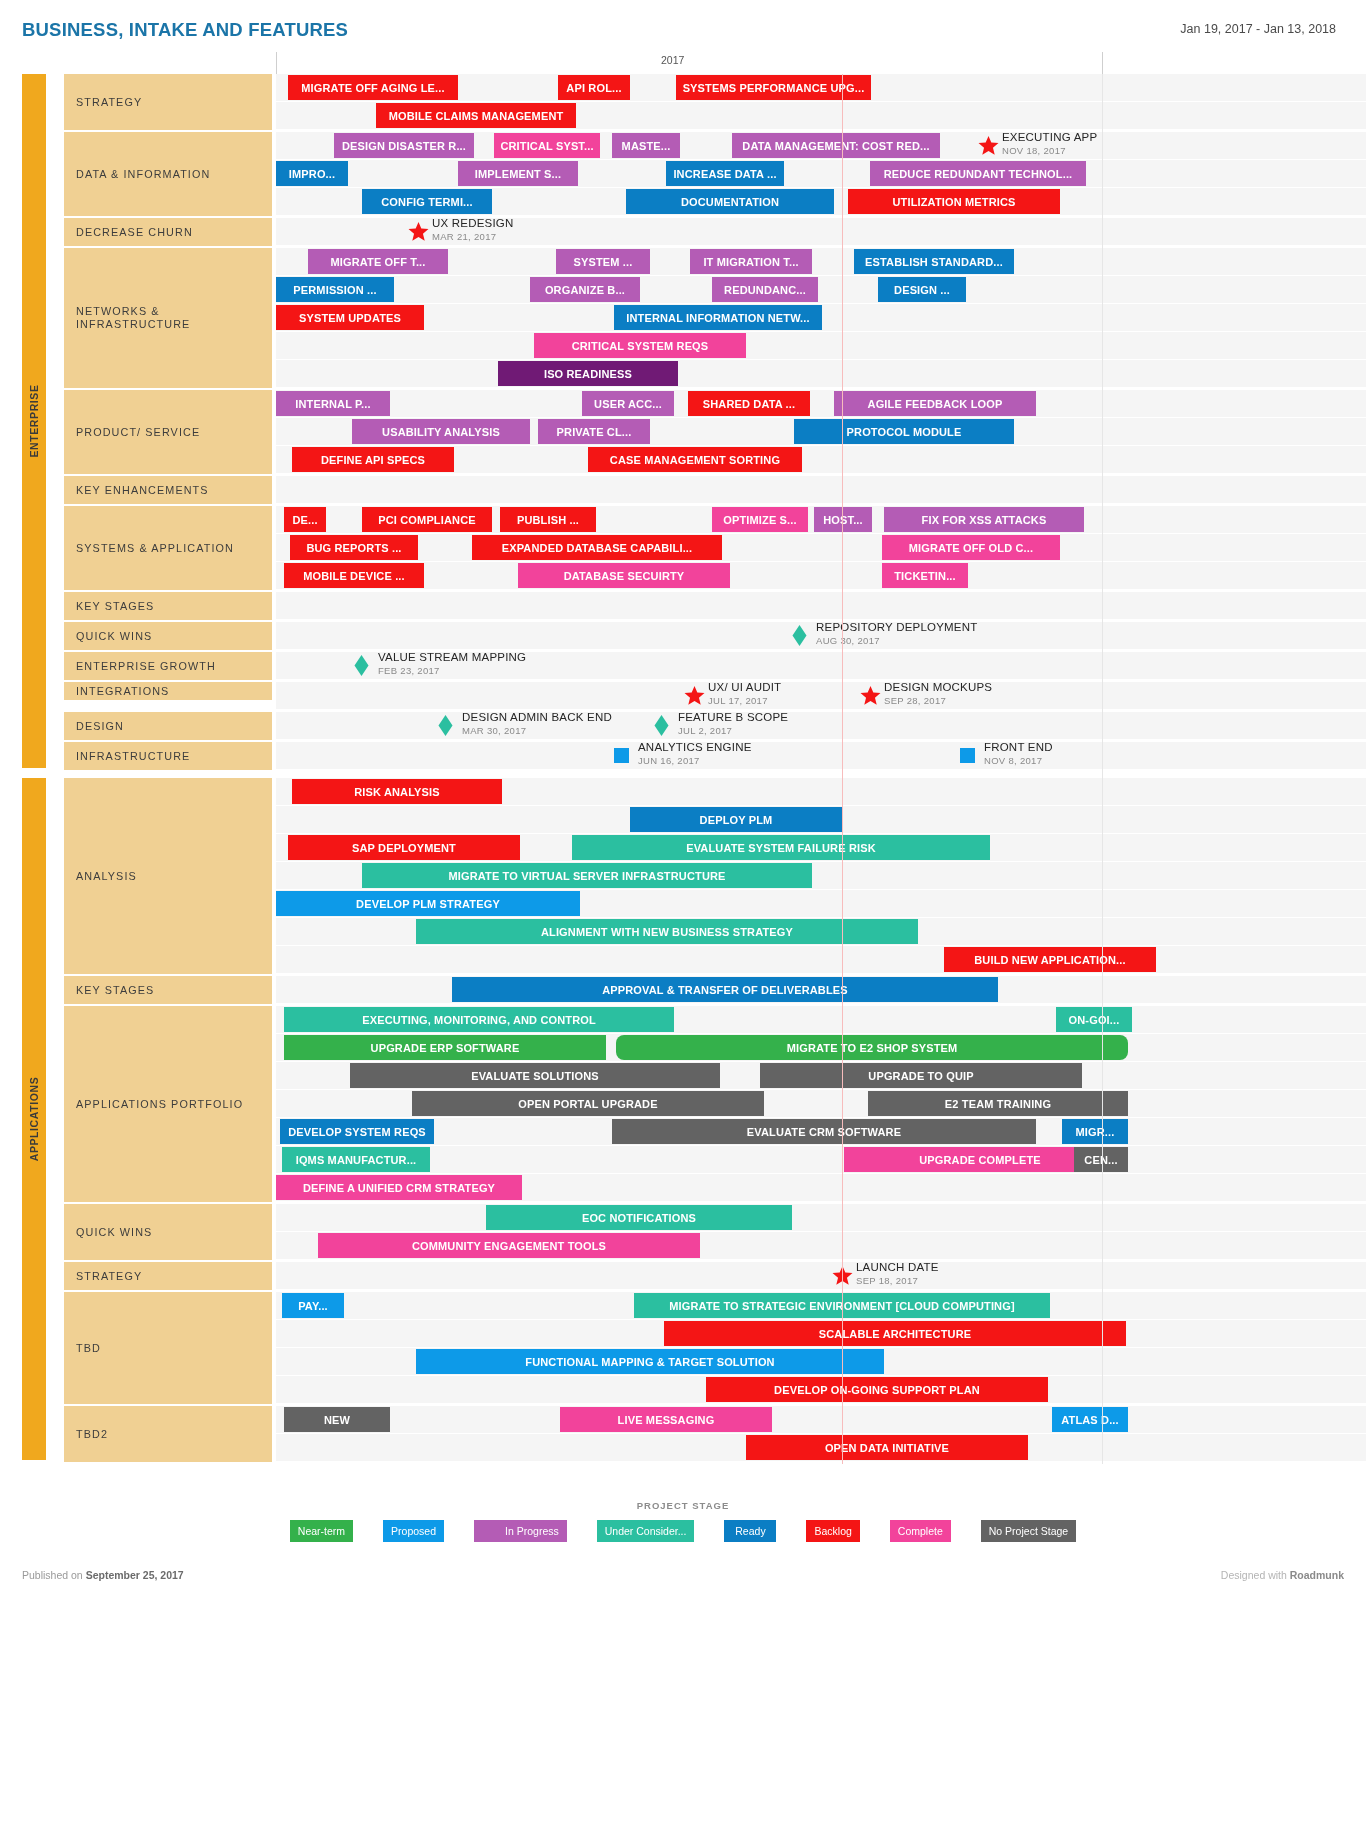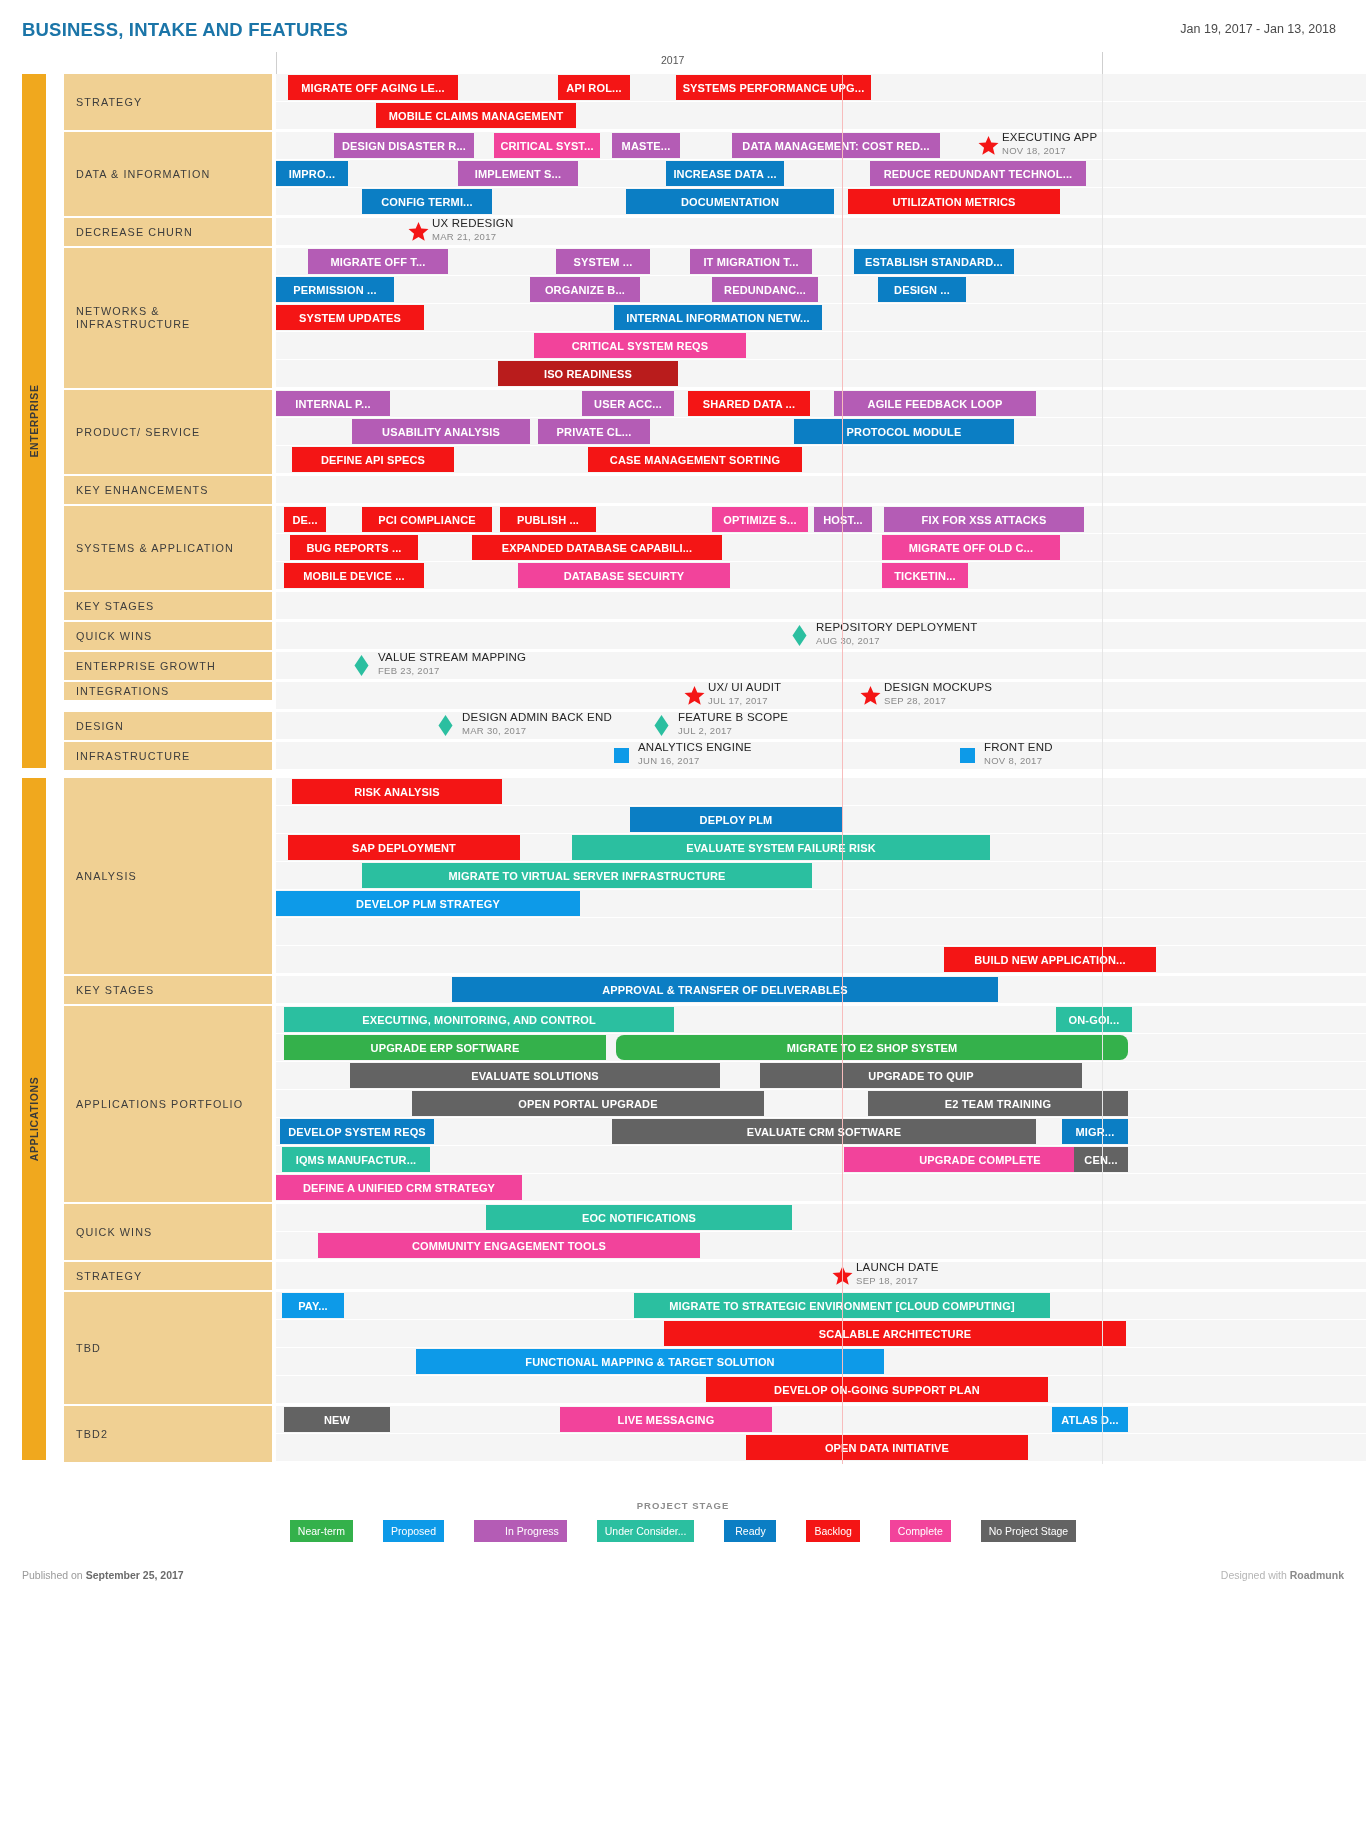--- a/index.html
+++ b/index.html
@@ -228,21 +228,21 @@
               <div class="rowbg"></div>
               <div class="bar" style="left: 0px; width: 148px; background: rgb(244, 21, 21);">SYSTEM UPDATES</div>
               <div class="bar" style="left: 338px; width: 208px; background: rgb(11, 126, 196);">INTERNAL INFORMATION NETW...</div>
             </div>
             <div class="row">
               <div class="rowbg"></div>
               <div class="bar" style="left: 258px; width: 212px; background: rgb(242, 67, 155);">CRITICAL SYSTEM REQS</div>
             </div>
             <div class="row">
               <div class="rowbg"></div>
-              <div class="bar" style="left: 222px; width: 180px; background: #b91c1c;">ISO READINESS</div>
+              <div class="bar" style="left: 222px; width: 180px; background: #701a75;">ISO READINESS</div>
             </div>
           </div>
         </div>
         <div class="lane" style="position: absolute; left: 0px; top: 316px; height: 86px;">
           <div class="lane-label" style="height: 86px;">
             <span>PRODUCT/ SERVICE</span>
           </div>
           <div class="lane-track" style="height: 86px;">
             <div class="row">
               <div class="rowbg"></div>
@@ -476,20 +476,21 @@
             <div class="row">
               <div class="rowbg"></div>
               <div class="bar" style="left: 86px; width: 450px; background: rgb(43, 191, 160);">MIGRATE TO VIRTUAL SERVER INFRASTRUCTURE</div>
             </div>
             <div class="row">
               <div class="rowbg"></div>
               <div class="bar" style="left: 0px; width: 304px; background: rgb(13, 154, 232);">DEVELOP PLM STRATEGY</div>
             </div>
             <div class="row">
               <div class="rowbg"></div>
+              <div class="bar" style="left: 140px; width: 502px; background: rgb(43, 191, 160);">ALIGNMENT WITH NEW BUSINESS STRATEGY</div>
             </div>
             <div class="row">
               <div class="rowbg"></div>
               <div class="bar" style="left: 668px; width: 212px; background: rgb(244, 21, 21);">BUILD NEW APPLICATION...</div>
             </div>
           </div>
         </div>
         <div class="lane" style="position: absolute; left: 0px; top: 198px; height: 30px;">
           <div class="lane-label" style="height: 30px;">
             <span>KEY STAGES</span>

